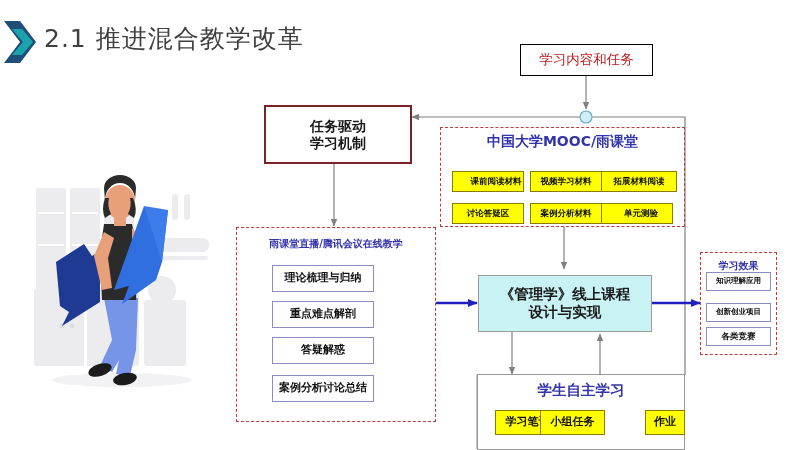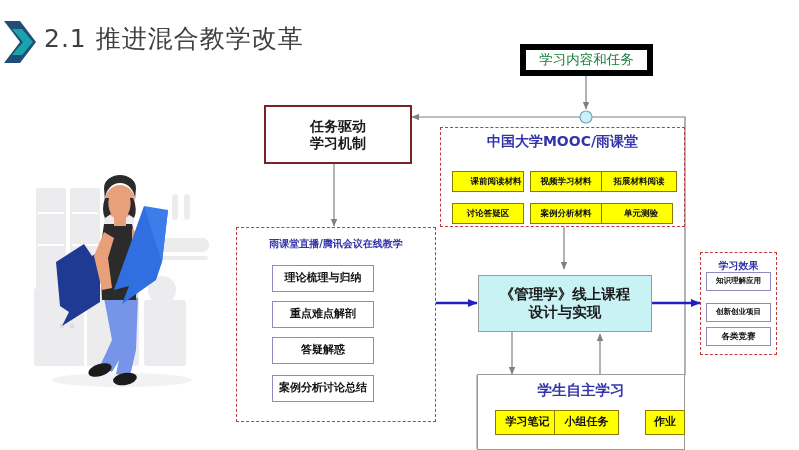--- a/index.html
+++ b/index.html
@@ -20,21 +20,21 @@
   .hdr-rule{position:absolute;left:0;top:63px;width:799px;height:1px;background:#ffffff;}
 
   
   .illus{position:absolute;left:26px;top:158px;width:200px;height:250px;}
 
   
   .box{position:absolute;box-sizing:border-box;display:flex;align-items:center;
        justify-content:center;text-align:center;line-height:1.18;
        font-family:"DejaVu Sans","Liberation Sans",sans-serif;}
 
-  .box-plain{background:#ffffff;border:6px solid #000000;color:#15803d;}
+  .box-plain{background:#ffffff;border:1px solid #000000;color:#b91c1c;}
   .box-darkred{background:#ffffff;border:2px solid #7a2226;color:#1a1a1a;font-weight:bold;}
   .box-cyan{background:#c8f2f4;border:1px solid #9a9a9a;color:#1a1a1a;font-weight:bold;}
   .box-yellow{background:#ffff00;border:1px solid #8a7a00;color:#111;font-weight:bold;}
   .box-lav{background:#ffffff;border:1px solid #8c8cc0;color:#111;font-weight:bold;}
 
   .grp{position:absolute;box-sizing:border-box;}
   .grp-dashed-red{border:1px dashed #c23b3b;background:transparent;}
   .grp-solid-gray{border:1px solid #9a9a9a;background:#ffffff;}
 
   .grp-title{position:absolute;width:100%;text-align:center;color:#3333aa;
@@ -196,21 +196,21 @@
     <span>《管理学》线上课程</span>
     <span>设计与实现</span>
   </div>
 
   <div class="grp grp-solid-gray" style="left:477px;top:362px;width:208px;height:76px;">
     <div class="grp-title" style="top:6px;font-size:14.5px;">学生自主学习</div>
   </div>
   <div class="box box-yellow" style="left:495px;top:398px;width:65px;height:25px;font-size:11px;">
     <span>学习笔记</span>
   </div>
-  <div class="box box-yellow" style="left:554px;top:398px;width:65px;height:25px;font-size:11px;">
+  <div class="box box-yellow" style="left:540px;top:398px;width:65px;height:25px;font-size:11px;">
     <span>小组任务</span>
   </div>
   <div class="box box-yellow" style="left:645px;top:398px;width:40px;height:25px;font-size:11px;">
     <span>作业</span>
   </div>
 
   <div class="grp grp-dashed-red" style="left:700px;top:240px;width:77px;height:103px;">
     <div class="grp-title" style="top:6px;font-size:10px;">学习效果</div>
   </div>
   <div class="box box-lav" style="left:706px;top:260px;width:65px;height:19px;font-size:7.5px;">

